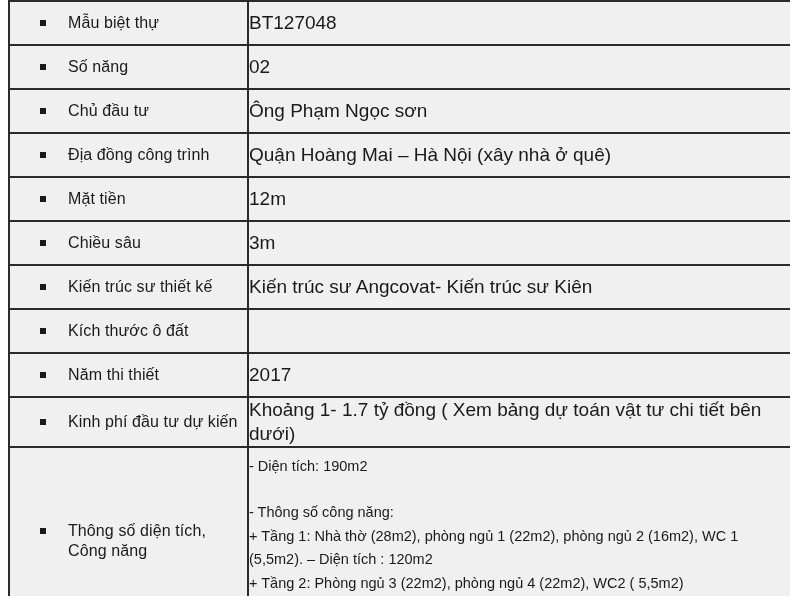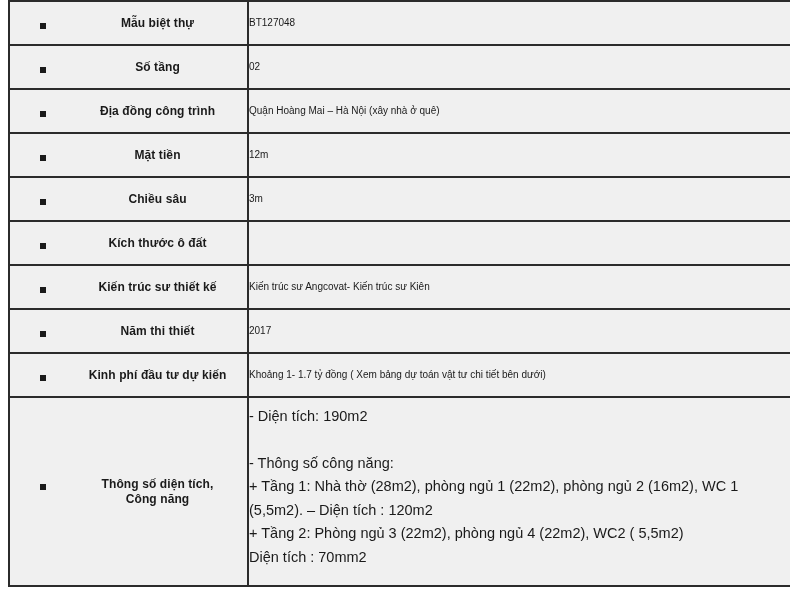--- a/index.html
+++ b/index.html
@@ -59,35 +59,34 @@
   .bullet {
     flex: 0 0 auto;
     width: 6px;
     height: 6px;
     background: #1a1a1a;
     margin-top: 7px;
     margin-right: 22px;
   }
   .label-text {
     flex: 1 1 auto;
-    font-weight: bold;
-    font-size: 12px;
+    font-weight: normal;
+    font-size: 16px;
     letter-spacing: 0.1px;
     white-space: pre-line;
-    text-align: center;
   }
 
   
   td.value-cell {
     padding: 0 6px 0 9px;
     text-align: left;
     font-weight: normal;
   }
   .value-text {
-    font-size: 10px;
+    font-size: 19px;
     white-space: pre-wrap;
   }
 
   
   tr.r-std td { height: 42px; }
 
   
   tr.r-tall td { height: 180px; vertical-align: middle; }
   tr.r-tall td.value-cell { vertical-align: top; padding-top: 7px; }
 
@@ -118,31 +117,42 @@
             </div>
           </td>
           <td class="value-cell">
             <div class="value-text">BT127048</div>
           </td>
         </tr>
         <tr class="r-std">
           <td class="label-cell">
             <div class="label-inner">
               <span class="bullet"></span>
-              <span class="label-text">Số tầng</span>
+              <span class="label-text">Số năng</span>
             </div>
           </td>
           <td class="value-cell">
             <div class="value-text">02</div>
           </td>
         </tr>
         <tr class="r-std">
           <td class="label-cell">
             <div class="label-inner">
               <span class="bullet"></span>
+              <span class="label-text">Chủ đầu tư</span>
+            </div>
+          </td>
+          <td class="value-cell">
+            <div class="value-text">Ông Phạm Ngọc sơn</div>
+          </td>
+        </tr>
+        <tr class="r-std">
+          <td class="label-cell">
+            <div class="label-inner">
+              <span class="bullet"></span>
               <span class="label-text">Địa đồng công trình</span>
             </div>
           </td>
           <td class="value-cell">
             <div class="value-text">Quận Hoàng Mai – Hà Nội (xây nhà ở quê)</div>
           </td>
         </tr>
         <tr class="r-std">
           <td class="label-cell">
             <div class="label-inner">
@@ -156,42 +166,42 @@
         </tr>
         <tr class="r-std">
           <td class="label-cell">
             <div class="label-inner">
               <span class="bullet"></span>
               <span class="label-text">Chiều sâu</span>
             </div>
           </td>
           <td class="value-cell">
             <div class="value-text">3m</div>
+          </td>
+        </tr>
+        <tr class="r-std">
+          <td class="label-cell">
+            <div class="label-inner">
+              <span class="bullet"></span>
+              <span class="label-text">Kiến trúc sư thiết kế</span>
+            </div>
+          </td>
+          <td class="value-cell">
+            <div class="value-text">Kiến trúc sư Angcovat- Kiến trúc sư Kiên</div>
           </td>
         </tr>
         <tr class="r-std">
           <td class="label-cell">
             <div class="label-inner">
               <span class="bullet"></span>
               <span class="label-text">Kích thước ô đất</span>
             </div>
           </td>
           <td class="value-cell empty-value">
             <div class="value-text"></div>
-          </td>
-        </tr>
-        <tr class="r-std">
-          <td class="label-cell">
-            <div class="label-inner">
-              <span class="bullet"></span>
-              <span class="label-text">Kiến trúc sư thiết kế</span>
-            </div>
-          </td>
-          <td class="value-cell">
-            <div class="value-text">Kiến trúc sư Angcovat- Kiến trúc sư Kiên</div>
           </td>
         </tr>
         <tr class="r-std">
           <td class="label-cell">
             <div class="label-inner">
               <span class="bullet"></span>
               <span class="label-text">Năm thi thiết</span>
             </div>
           </td>
           <td class="value-cell">

